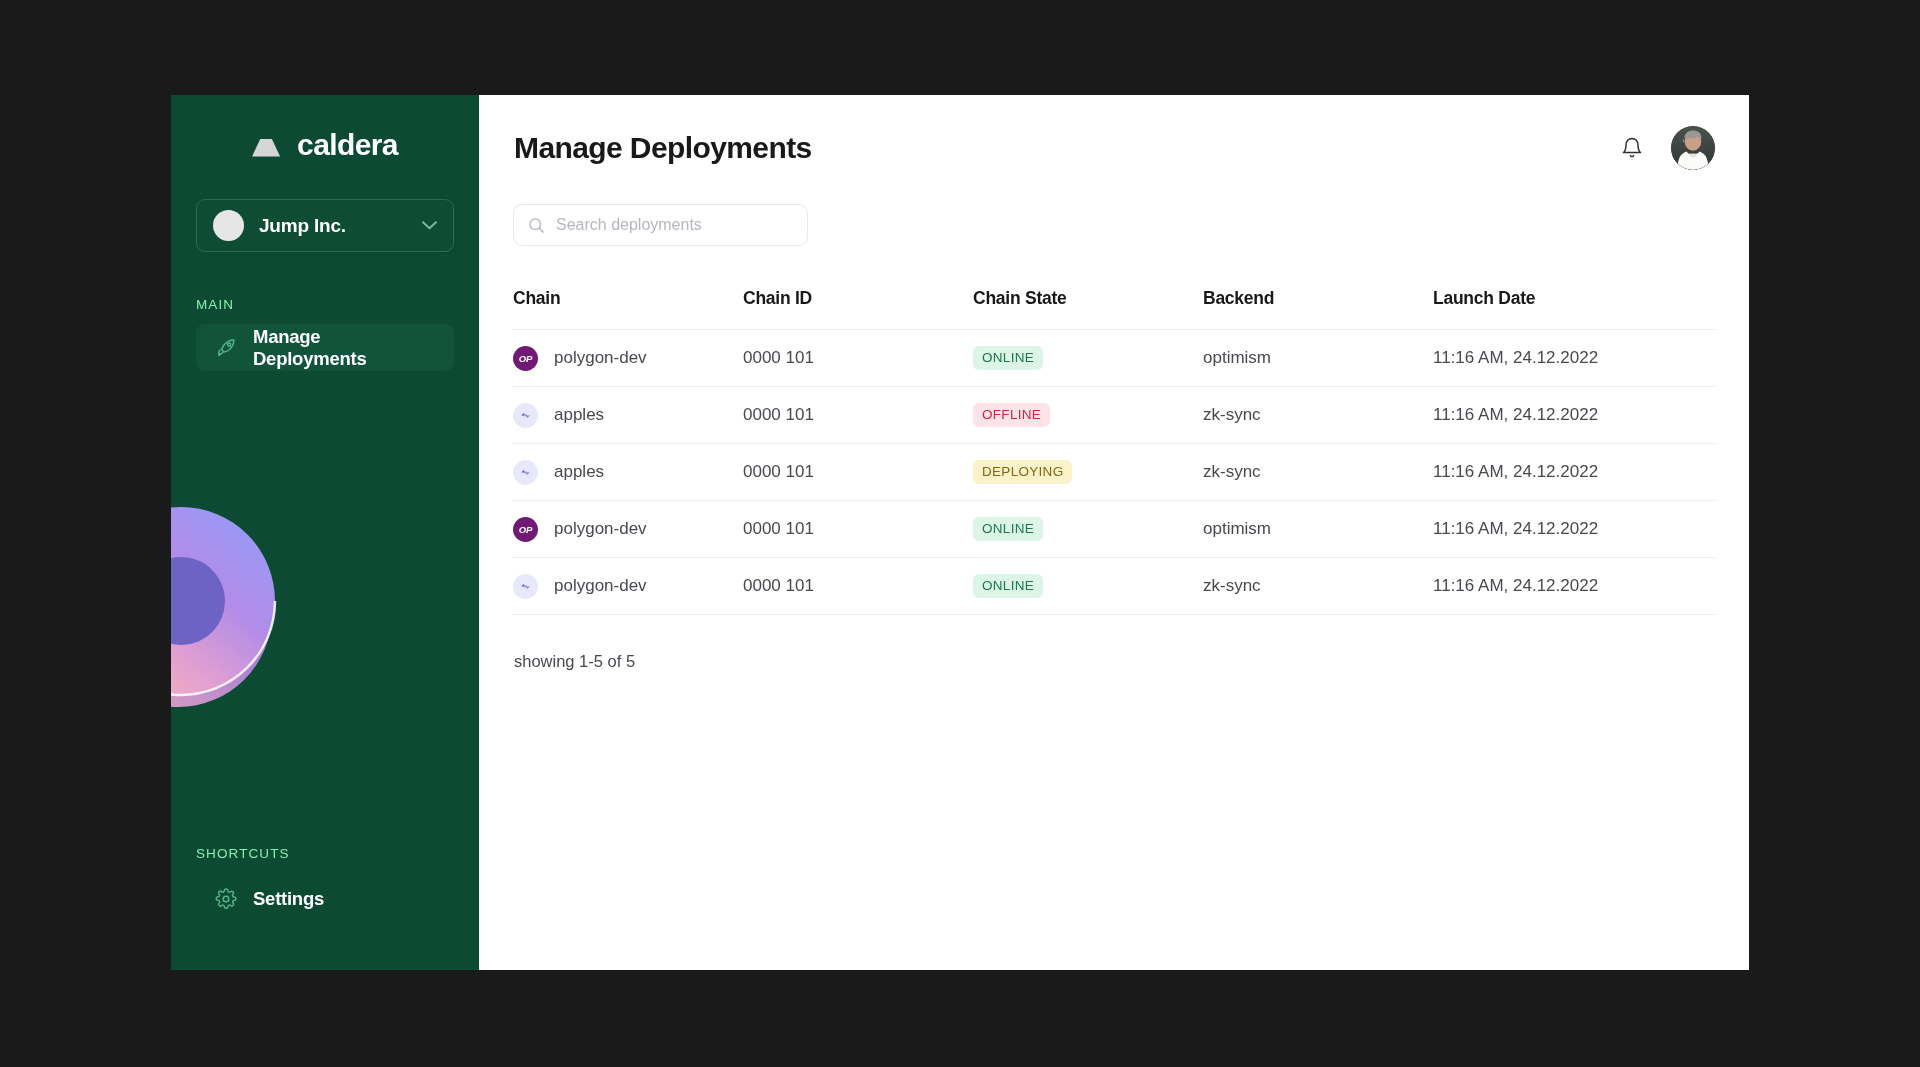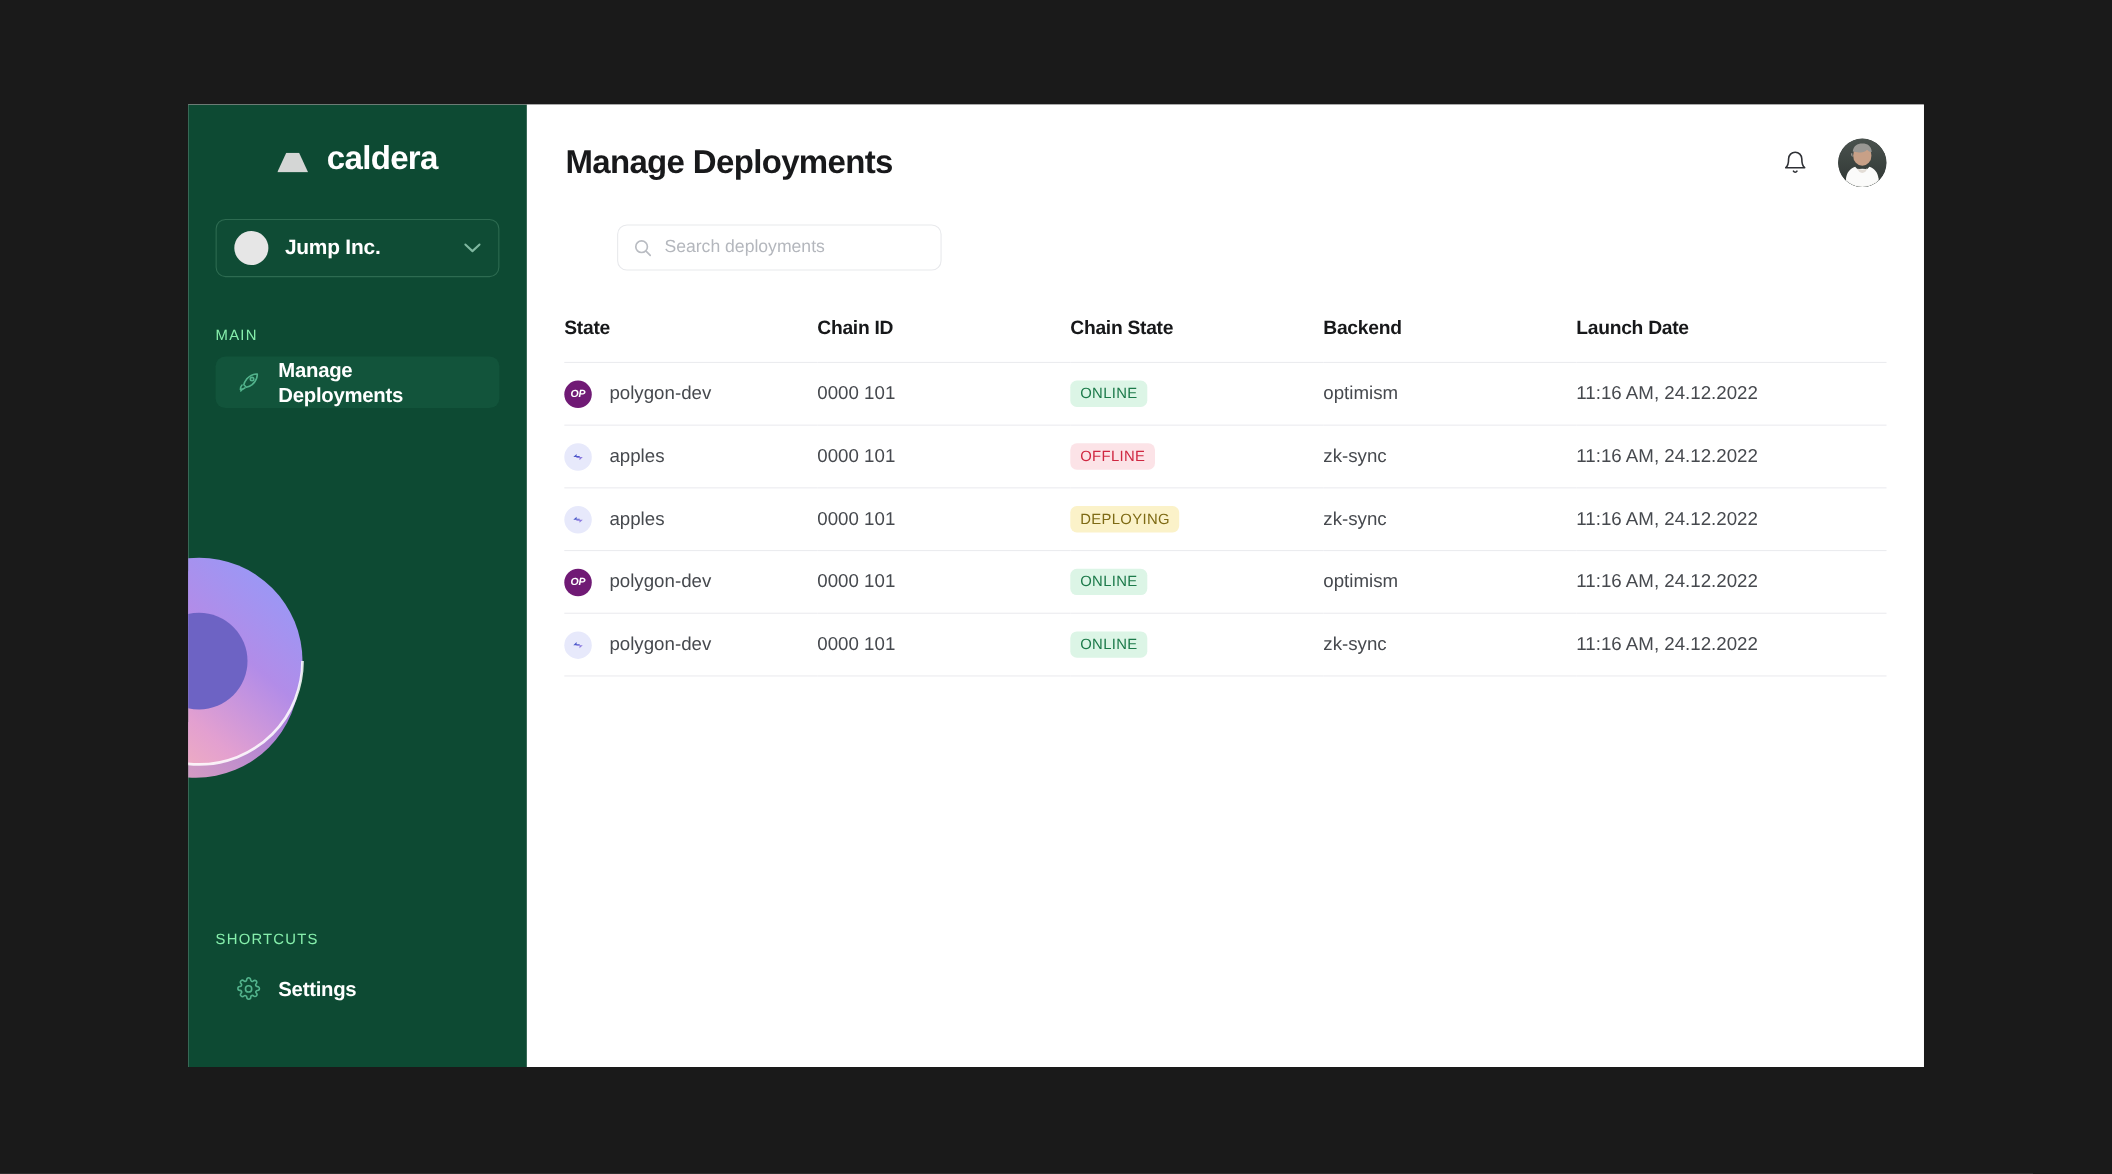--- a/index.html
+++ b/index.html
@@ -132,21 +132,20 @@
   .bell-btn { width: 30px; height: 30px; cursor: pointer; display:flex; align-items:center; justify-content:center; }
   .avatar-btn {
     width: 44px; height: 44px; border-radius: 50%;
     overflow: hidden; cursor: pointer; position: relative;
     background: #3c4340;
   }
 
   .toolbar {
     display: flex; align-items: flex-end;
     margin-top: 34px;
-    margin-left: 48px;
   }
   .search-box {
     width: 295px; height: 42px;
     border: 1px solid #e8e9ec;
     border-radius: 9px;
     display: flex; align-items: center;
     padding: 0 14px;
     background: #fff;
   }
   .search-ic { width: 17px; height: 17px; flex:0 0 17px; display:flex; align-items:center; justify-content:center;}
@@ -348,21 +347,21 @@
           </svg>
         </span>
         <input class="search-input" type="text" placeholder="Search deployments" style="">
       </div>
       <div class="spacer"></div>
     </div>
 
     <table class="dtable">
       <thead>
         <tr>
-          <th class="col-name">State</th>
+          <th class="col-name">Chain</th>
           <th class="col-chain">Chain ID</th>
           <th class="col-state">Chain State</th>
           <th class="col-backend">Backend</th>
           <th class="col-date">Launch Date</th>
         </tr>
       </thead>
       <tbody id="table-body">
           <tr>
             <td>
               <div class="name-cell">
@@ -434,14 +433,15 @@
               </div>
             </td>
             <td>0000 101</td>
             <td><span class="badge online">ONLINE</span></td>
             <td>zk-sync</td>
             <td>11:16 AM, 24.12.2022</td>
           </tr>
         </tbody>
     </table>
 
+    <div class="showing">showing 1-5 of 5</div>
   </section>
 </div>
 
 </body></html>

